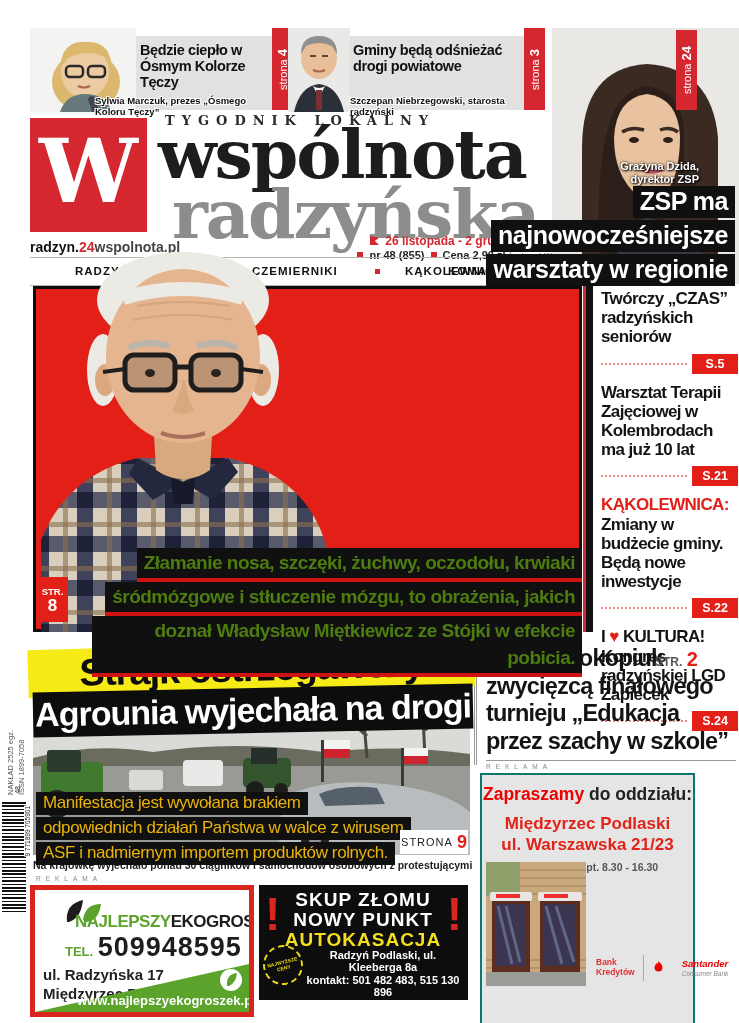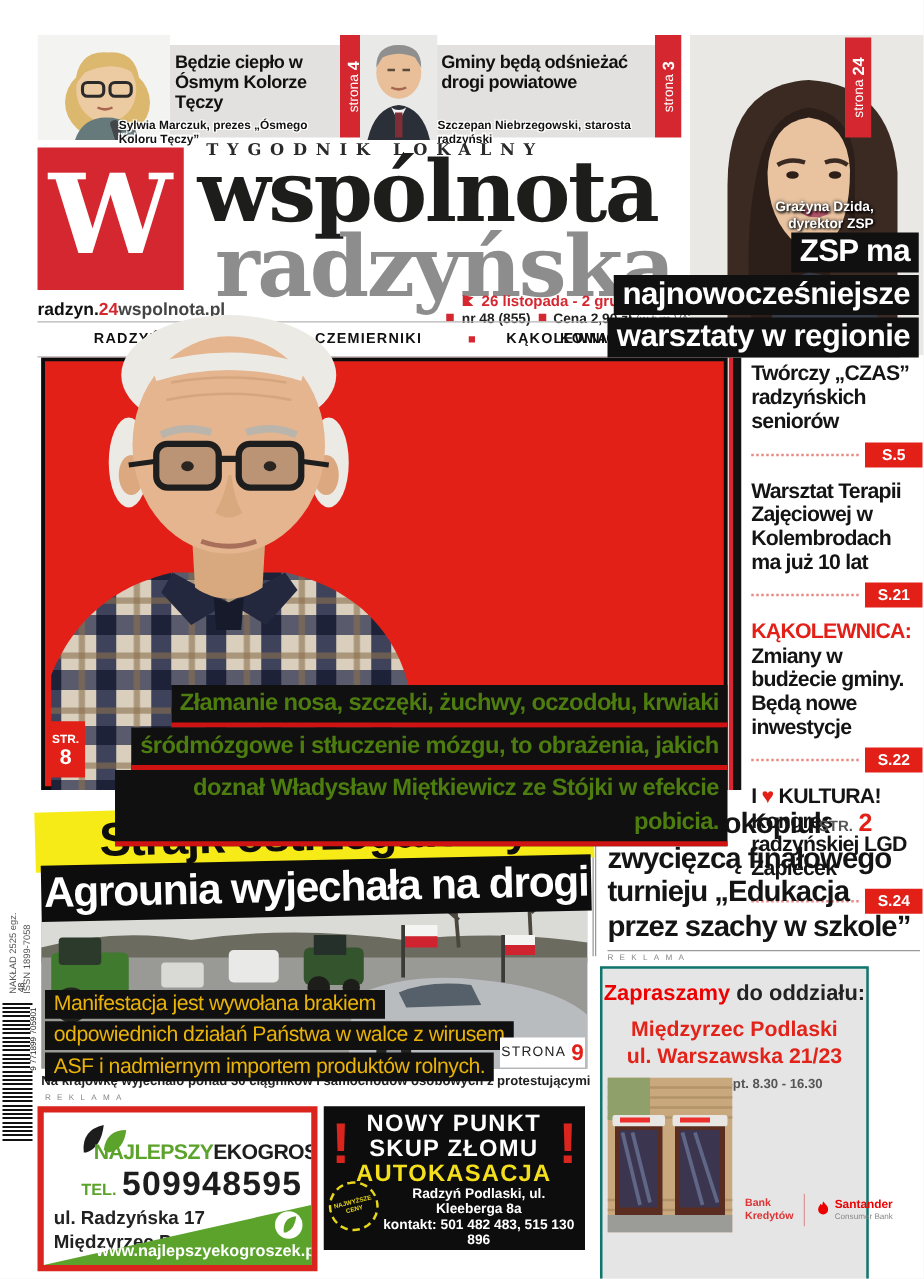--- a/index.html
+++ b/index.html
@@ -332,21 +332,21 @@
     <rect x="52" y="30" width="44" height="9" rx="2" fill="#e8e6e2"></rect>
     <rect x="58" y="32" width="24" height="4" fill="#ec0000" opacity="0.8"></rect>
     <rect x="0" y="110" width="100" height="14" fill="#9b9b97"></rect>
   </svg>
   <div class="abs" style="left:596px;top:955px;display:flex;align-items:center;gap:8px;">
     <div class="b" style="font-size:8.5px;color:#d33;line-height:1.15;text-align:left;">
       <div>Bank</div>
       <div>Kredytów</div>
     </div>
     <div style="width:1px;height:26px;background:#d99;"></div>
-    <div style="display:flex;align-items:center;gap:3px;">
+    <div style="display:flex;align-items:center;gap:17px;font-style:italic;">
       <svg width="13" height="13" viewBox="0 0 13 13">
         <path d="M6.5 0 C8 2.5 10.5 3.5 10.5 6.5 A4 4 0 0 1 2.5 6.5 C2.5 4.5 4 3.5 4.5 2 C5.5 3.5 8 4.5 8 6.5 A1.6 1.6 0 0 1 4.8 6.5" fill="#ec0000"></path>
       </svg>
       <div style="line-height:1.1;">
         <div class="b" style="font-size:9.5px;color:#ec0000;">Santander</div>
         <div style="font-size:6.5px;color:#888;">Consumer Bank</div>
       </div>
     </div>
   </div>
 
@@ -373,22 +373,22 @@
       <path d="M192 24 Q191 12 202 11 Q201 21 194 24 Z" fill="#5ca32c"></path>
     </svg>
     <div class="b" style="position:absolute;left:42px;bottom:4px;font-size:13px;color:#fff;">www.najlepszyekogroszek.pl</div>
   </div>
 
   <div class="abs" style="left:259px;top:885px;width:209px;height:115px;background:#0d0d0d;">
     <div class="b" style="position:absolute;left:6px;top:2px;font-size:46px;color:#d9251d;">!</div>
     <div class="b" style="position:absolute;right:6px;top:2px;font-size:46px;color:#d9251d;">!</div>
     <div class="b" style="position:absolute;left:24px;top:5px;width:160px;text-align:center;
          font-size:19px;line-height:20px;letter-spacing:1px;">
+      <div style="color:#fff;">SKUP ZŁOMU</div>
       <div style="color:#fff;">NOWY PUNKT</div>
-      <div style="color:#fff;">SKUP ZŁOMU</div>
       <div style="color:#f3df1c;">AUTOKASACJA</div>
     </div>
     <div style="position:absolute;left:4px;top:60px;width:36px;height:36px;border:2px dashed #e6d51a;
          border-radius:50%;display:flex;flex-direction:column;align-items:center;justify-content:center;
          transform:rotate(-14deg);color:#e6d51a;font-weight:bold;font-size:5px;line-height:1.3;">
       <span>NAJWYŻSZE</span>
       <span>CENY</span>
     </div>
     <div class="b" style="position:absolute;left:44px;top:64px;width:160px;text-align:center;color:#fff;">
       <div style="font-size:11px;">Radzyń Podlaski, ul. Kleeberga 8a</div>

